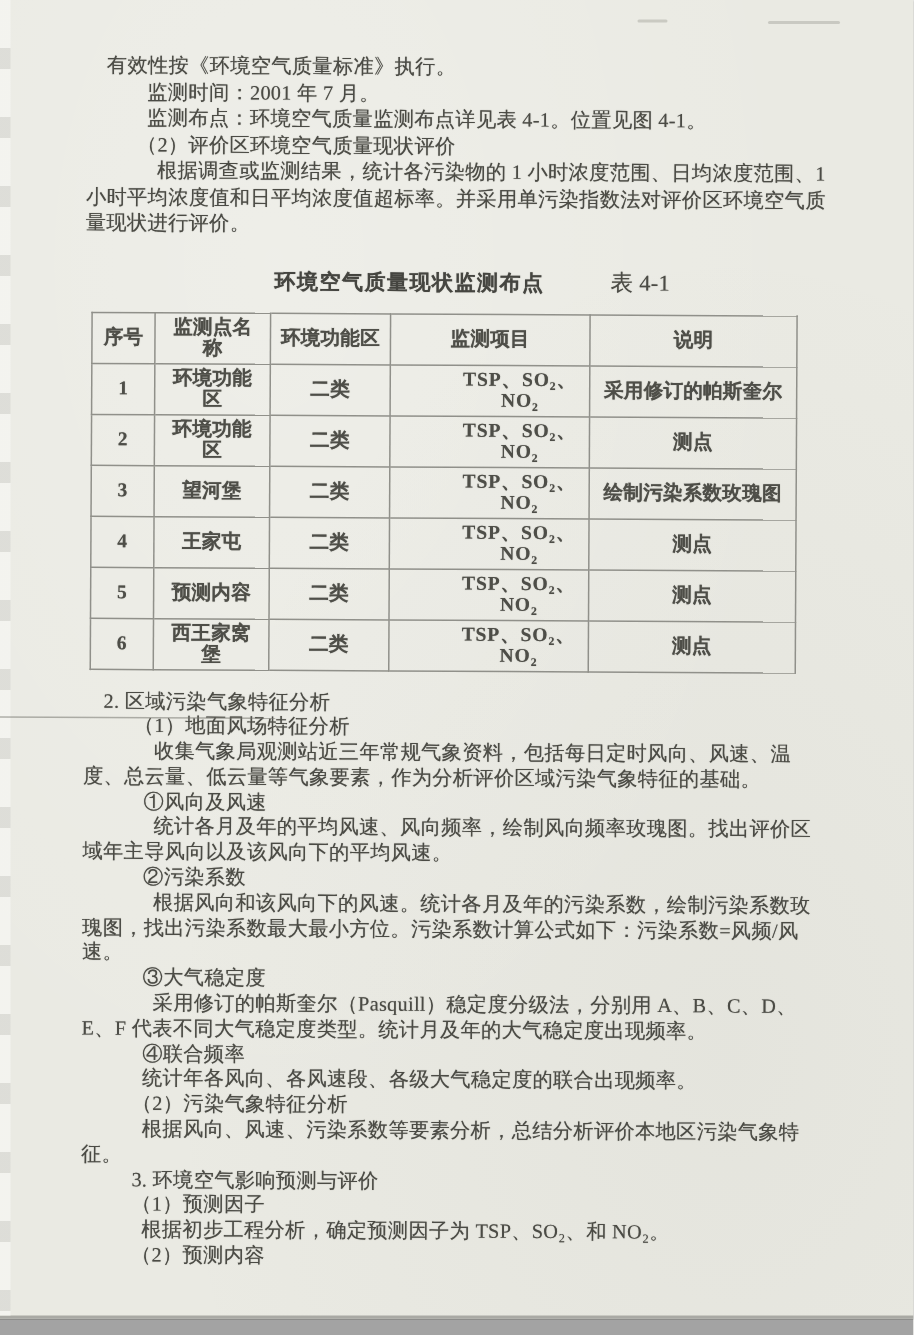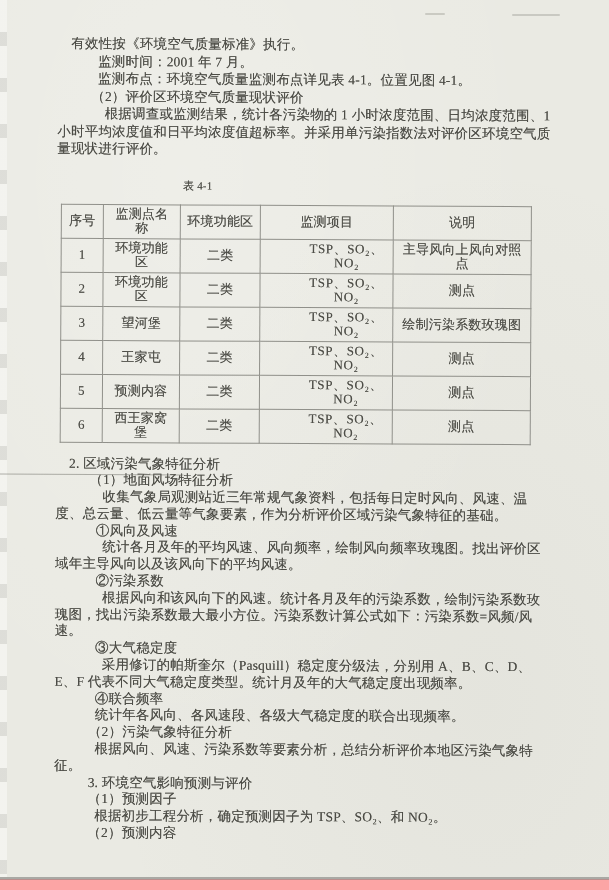--- a/index.html
+++ b/index.html
@@ -8,21 +8,21 @@
     width: 609px;
     height: 890px;
     overflow: hidden;
     background: #fbfbfa;
     font-family: "Liberation Serif", "DejaVu Serif", serif;
   }
   .scan-page {
     position: relative;
     width: 609px;
     height: 890px;
-    background: #fca5a5;
+    background: #a3a3a3;
   }
   
   .paper {
     position: absolute;
     left: 0; top: 0;
     width: 609px;
     height: 877px;
     background: #eaeae3;
     background-image: radial-gradient(ellipse at 30% 20%, rgba(255,255,255,0.20), rgba(0,0,0,0) 60%),
                       radial-gradient(ellipse at 80% 80%, rgba(120,120,110,0.05), rgba(0,0,0,0) 55%);
@@ -94,40 +94,40 @@
     align-items: baseline;
     margin: 20px 0 11px 126px;
     gap: 44px;
   }
   .table-title {
     font-weight: bold;
     font-size: 14px;
     letter-spacing: 1px;
     color: #454540;
   }
-  .table-ref { font-size: 11px; }
+  .table-ref { font-size: 15px; }
 
   table.monitor-table {
     border-collapse: collapse;
     margin-left: 4px;
     width: 470px;
     table-layout: fixed;
     font-size: 13px;
     color: #4e4e48;
   }
   .monitor-table col.c0 { width: 42px; }
   .monitor-table col.c1 { width: 77px; }
   .monitor-table col.c2 { width: 80px; }
   .monitor-table col.c3 { width: 133px; }
   .monitor-table col.c4 { width: 138px; }
   .monitor-table th, .monitor-table td {
     border: 1px solid #90908a;
     text-align: center;
     vertical-align: middle;
-    font-weight: normal;
+    font-weight: bold;
     padding: 2px 4px;
     height: 19px;
     line-height: 14.5px;
     letter-spacing: 0.2px;
   }
   .monitor-table th.h1, .monitor-table td.c1 { padding: 2px 9px; margin-left: 47px; }
   .monitor-table td.c3 { letter-spacing: 0.6px; padding-left: 44px; }
 </style>
 </head>
 <body>
@@ -143,20 +143,21 @@
 
       <div class="top-block">
           <p class="para" style="text-indent: 1em;">有效性按《环境空气质量标准》执行。</p>
           <p class="para" style="text-indent: 3em;">监测时间：2001 年 7 月。</p>
           <p class="para" style="text-indent: 3em;">监测布点：环境空气质量监测布点详见表 4-1。位置见图 4-1。</p>
           <p class="para" style="text-indent: 2.5em;">（2）评价区环境空气质量现状评价</p>
           <p class="para" style="text-indent: 3.5em;">根据调查或监测结果，统计各污染物的 1 小时浓度范围、日均浓度范围、1 小时平均浓度值和日平均浓度值超标率。并采用单污染指数法对评价区环境空气质量现状进行评价。</p>
         </div>
 
       <div class="table-title-row">
+        <span class="table-title">环境空气质量现状监测布点</span>
         <span class="table-ref">表 4-1</span>
       </div>
 
       <table class="monitor-table">
         <colgroup>
           <col class="c0">
             <col class="c1">
             <col class="c2">
             <col class="c3">
             <col class="c4">
@@ -169,21 +170,21 @@
               <th class="h3">监测项目</th>
               <th class="h4">说明</th>
             </tr>
         </thead>
         <tbody>
             <tr>
               <td class="c0">1</td>
               <td class="c1">环境功能区</td>
               <td class="c2">二类</td>
               <td class="c3">TSP、SO₂、NO₂</td>
-              <td class="c4">主导风向上风向对照点</td>
+              <td class="c4">采用修订的帕斯奎尔</td>
             </tr>
             <tr>
               <td class="c0">2</td>
               <td class="c1">环境功能区</td>
               <td class="c2">二类</td>
               <td class="c3">TSP、SO₂、NO₂</td>
               <td class="c4">测点</td>
             </tr>
             <tr>
               <td class="c0">3</td>

